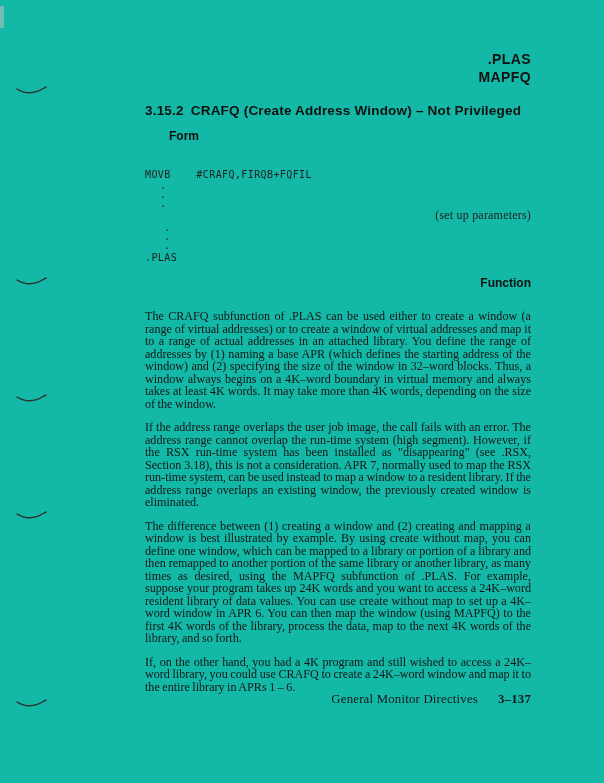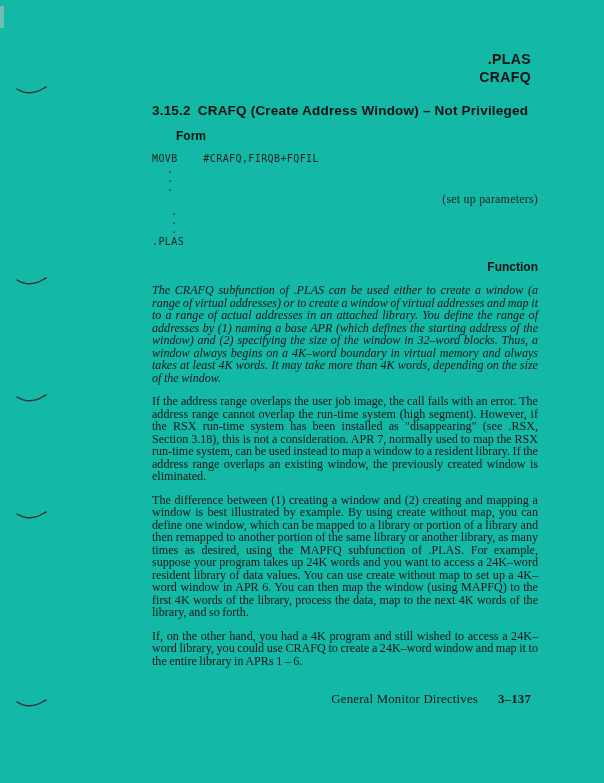--- a/index.html
+++ b/index.html
@@ -39,21 +39,21 @@
     font-weight: bold;
     font-size: 14px;
     line-height: 18px;
     letter-spacing: 0.4px;
     color: #111;
   }
 
   
   .content {
     position: absolute;
-    left: 152px;
+    left: 145px;
     top: 103px;
     width: 386px;
   }
   .section-heading {
     margin: 0;
     font-family: "Liberation Sans", sans-serif;
     font-weight: bold;
     font-size: 13.5px;
     line-height: 16px;
     letter-spacing: 0.2px;
@@ -65,21 +65,21 @@
     font-weight: bold;
     font-size: 12px;
     line-height: 14px;
     color: #111;
   }
   .form-label { margin-top: 10px; padding-left: 24px; }
   .function-label { margin-top: 12px; text-align: right; }
 
   
   .code-block {
-    margin-top: 9px;
+    margin-top: 25px;
     font-family: "DejaVu Sans Mono", monospace;
     font-size: 10px;
     letter-spacing: 0.4px;
     color: #222;
   }
   .code-line { white-space: pre; line-height: 13px; }
   .dot { line-height: 9px; font-size: 10px; }
   .dots-a { padding-left: 15px; }
   .dots-b { padding-left: 19px; }
   .code-note {
@@ -96,21 +96,21 @@
   
   .para {
     font-size: 12.1px;
     line-height: 12.5px;
     text-align: justify;
     margin: 11px 0 0 0;
     word-spacing: -0.5px;
     letter-spacing: 0px;
     color: #161616;
   }
-  .para.first { margin-top: 10px; font-style: italic; }
+  .para.first { margin-top: 20px; }
 
   
   .page-footer {
     position: absolute;
     top: 692px; left: 0;
     width: 531px;
     text-align: right;
     font-size: 12.8px;
     line-height: 15px;
     color: #161616;
@@ -146,21 +146,21 @@
       </svg>
   </span>
   <span class="binder-mark bm5">
     <svg width="33" height="14" viewBox="0 0 33 14">
         <path d="M2,4 Q15,12 29,3 l2,-1" fill="none" stroke="#2e2e2e" stroke-width="1.4" stroke-linecap="round"></path>
       </svg>
   </span>
 
   <div class="running-head">
     <div>.PLAS</div>
-    <div>CRAFQ</div>
+    <div>MAPFQ</div>
   </div>
 
   <div class="content">
 
     <h2 class="section-heading"><span class="section-number">3.15.2</span><span>CRAFQ (Create Address Window) – Not Privileged</span></h2>
 
     <div class="sub-label form-label">Form</div>
 
     <div class="code-block">
       <div class="code-line">MOVB    #CRAFQ,FIRQB+FQFIL</div>

